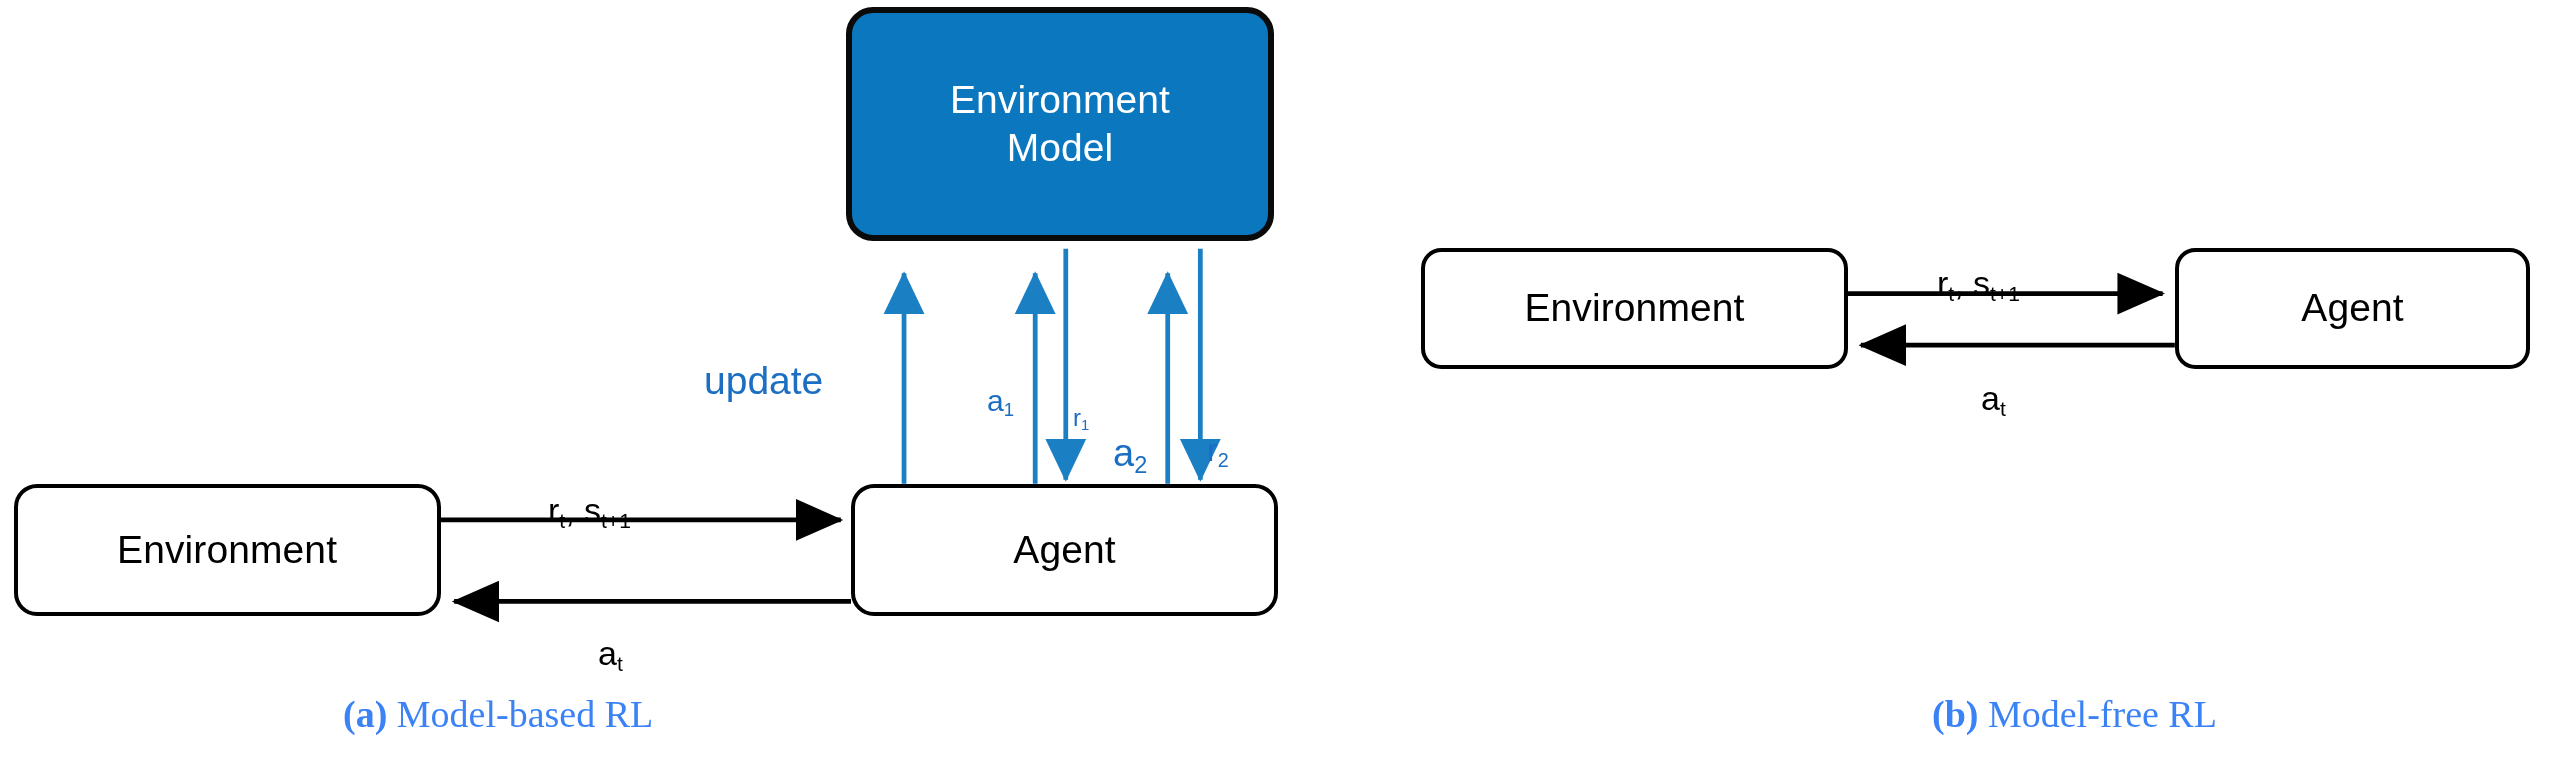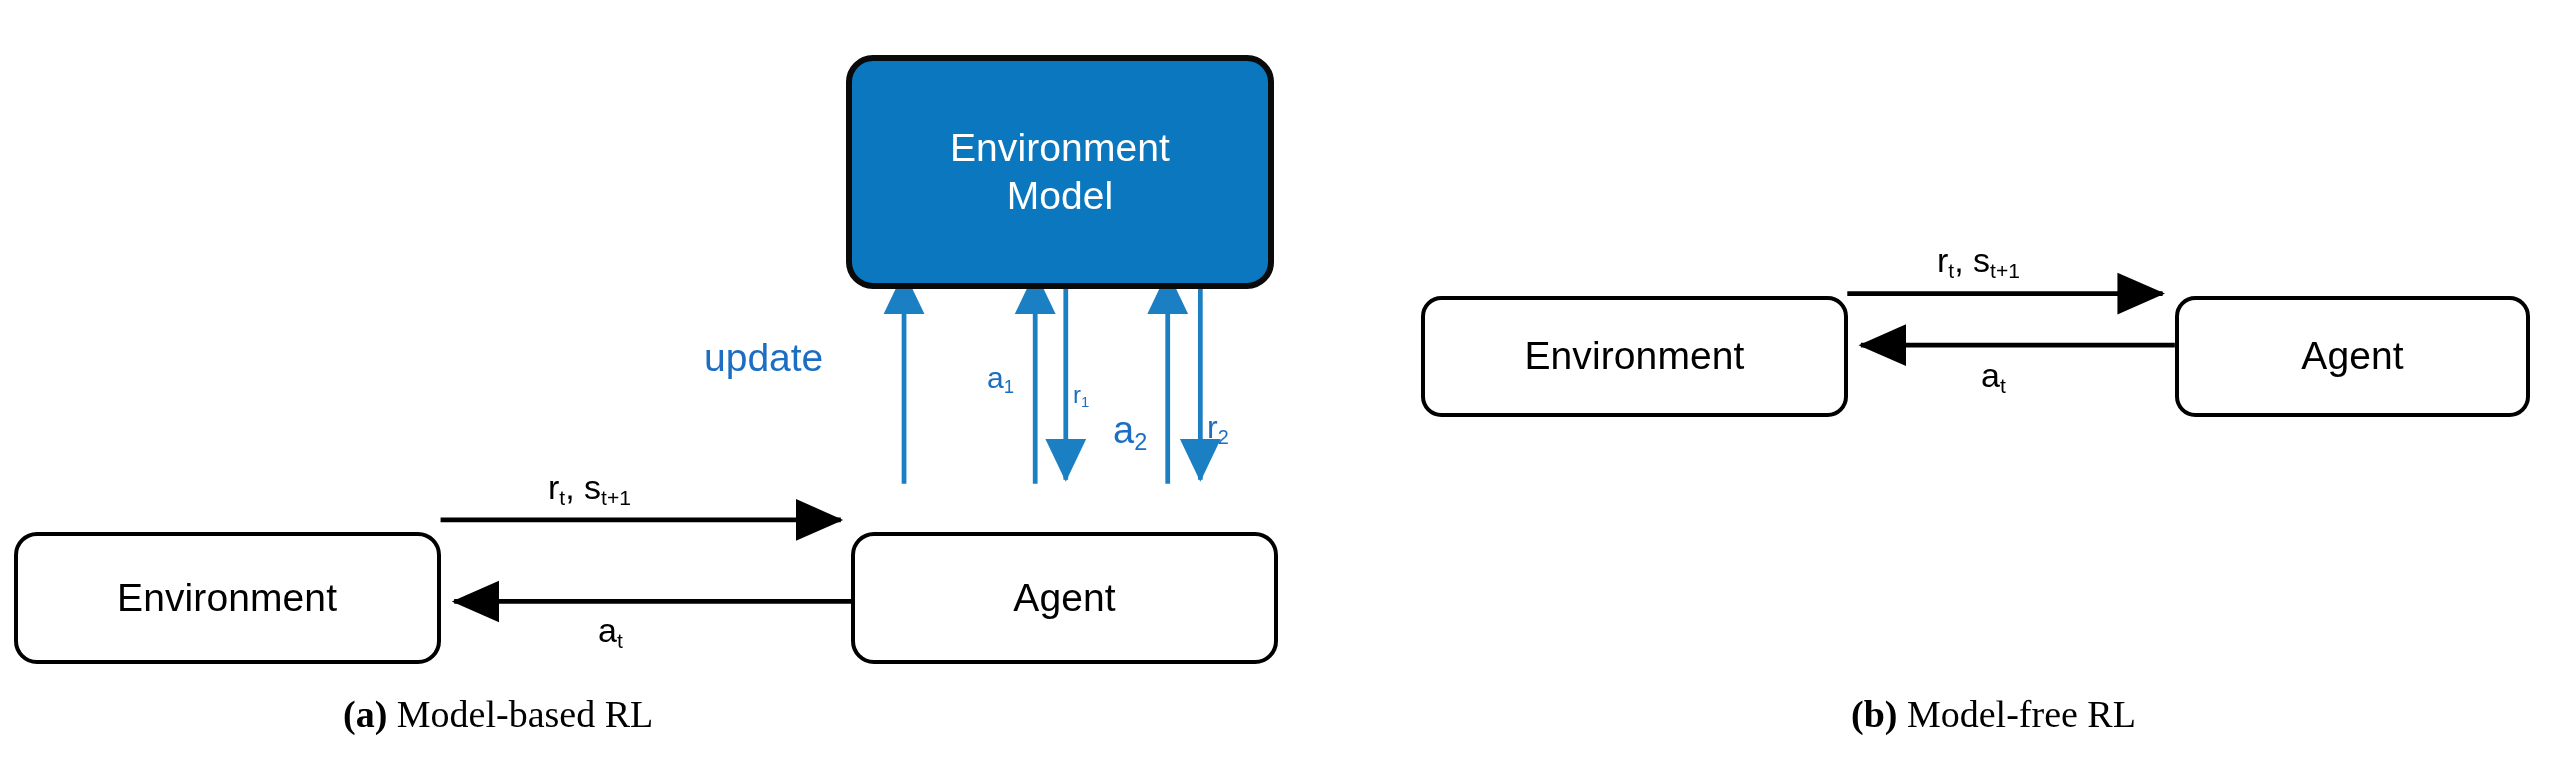--- a/index.html
+++ b/index.html
@@ -15,21 +15,20 @@
   
   .node{
     position:absolute;
     box-sizing:border-box;
     border:4.8px solid #000000;
     border-radius:23px;
     background:#ffffff;
     display:flex;align-items:center;justify-content:center;
     color:#000000;
     letter-spacing:0.1px;
-    margin-top:48px;
   }
   .node .node-label{
     font-size:39px;
     line-height:1.05;
     text-align:center;
     white-space:pre-line;
     font-weight:400;
   }
   .node.model{
     background:#0B77BE;
@@ -42,31 +41,32 @@
   
   #wires{position:absolute;left:0;top:0;width:2576px;height:772px;pointer-events:none;}
 
   
   .elabel{
     position:absolute;
     font-family:"Liberation Sans", sans-serif;
     color:#000000;
     white-space:nowrap;
     line-height:1;
+    margin-top:23px;
   }
   .elabel .sub{font-size:.62em;vertical-align:-0.28em;letter-spacing:0;}
   .elabel.blue{color:#1F6FC4;}
   .elabel.blue.brand{color:#1B6EC2;}
 
   
   .caption{
     position:absolute;
     font-family:"Liberation Serif", serif;
     font-size:38px;
-    color:#000000;
+    color:#3b82f6;
     white-space:nowrap;
   }
   .caption b{font-weight:bold;}
 </style>
 </head>
 <body>
 
 <div id="stage">
 
   <svg id="wires" viewBox="0 0 3790 1136" xmlns="http://www.w3.org/2000/svg">
@@ -167,18 +167,18 @@
   </div>
 
   <div class="elabel" style="left:1981px;top:358px;font-size:34px;">
     <span>a</span><span class="sub">t</span>
   </div>
 
   <div class="caption" style="left:343px;top:692px;">
     <b>(a)</b><span> Model-based RL</span>
   </div>
 
-  <div class="caption" style="left:1851px;top:692px;">
+  <div class="caption" style="left:1932px;top:692px;">
     <b>(b)</b><span> Model-free RL</span>
   </div>
 
 </div>
 
 
 </body></html>

